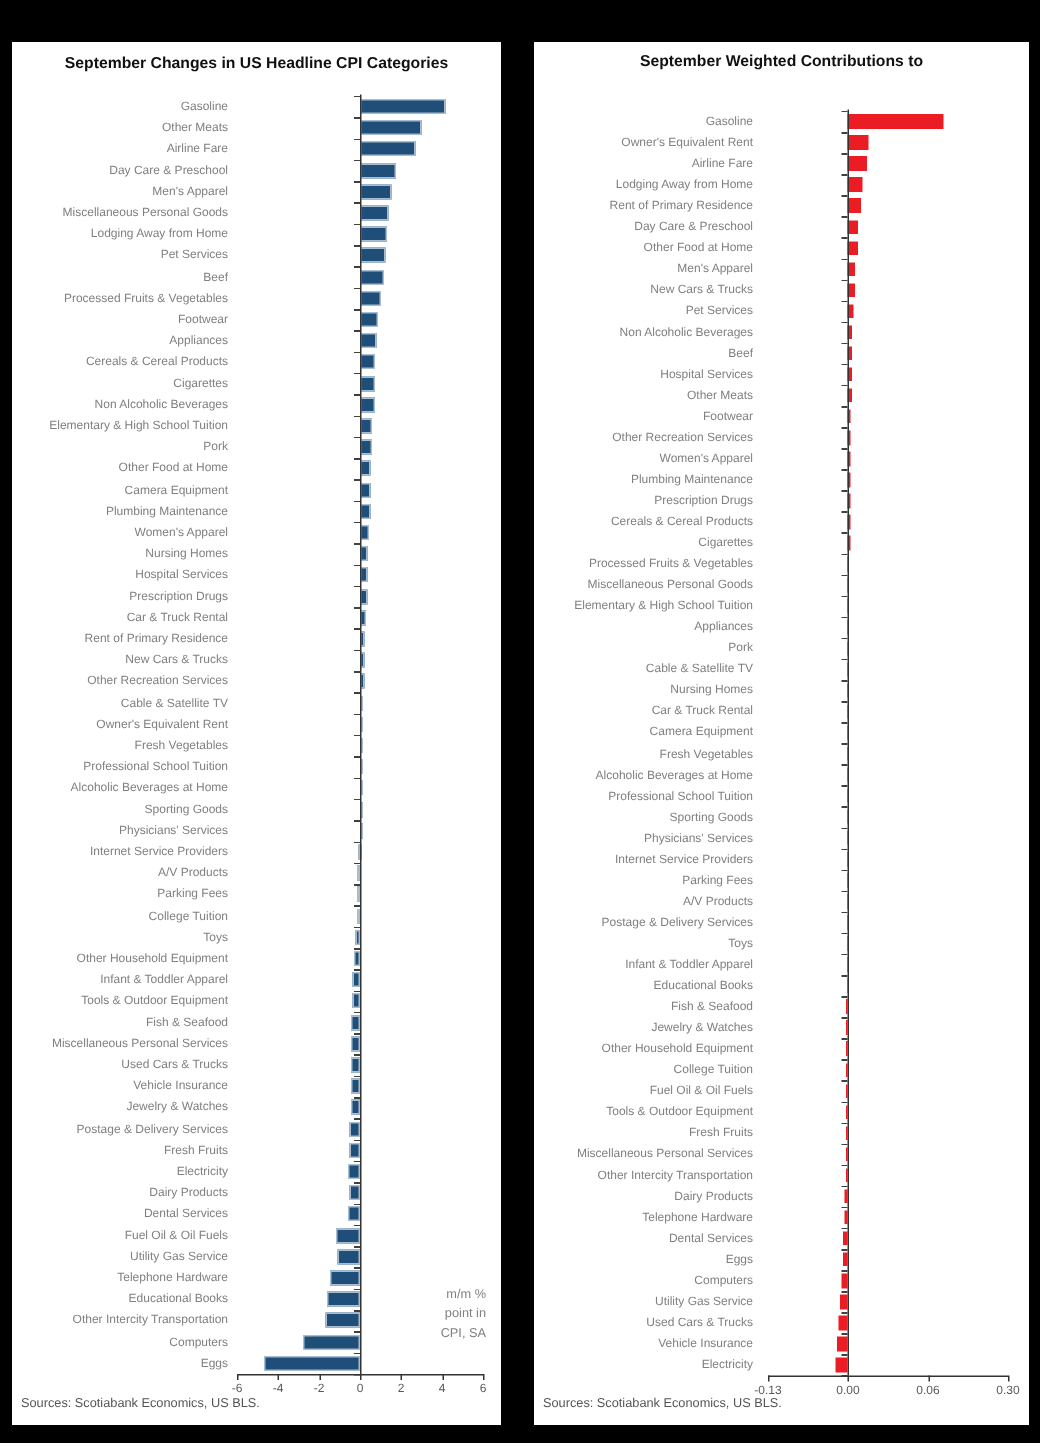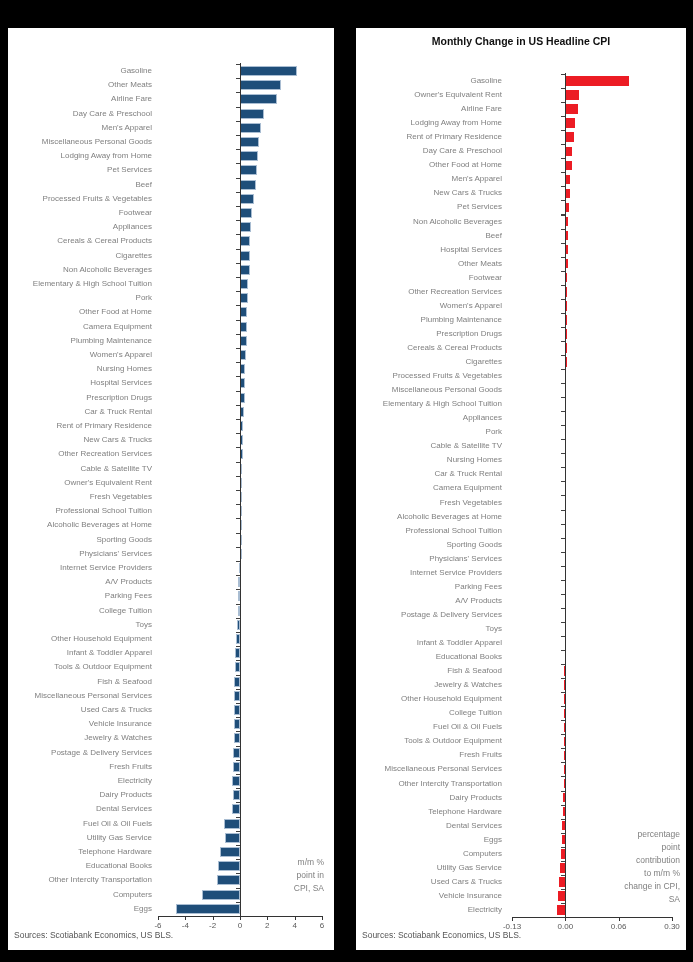--- a/index.html
+++ b/index.html
@@ -38,20 +38,23 @@
     position:absolute;text-align:right;font-size:8.5px;color:#808080;line-height:13px;
   }
   .source-note{
     position:absolute;left:6px;top:902px;font-size:8.5px;color:#555;
   }
 </style>
 </head>
 <body>
 
 <div class="panel" id="panel-left">
+  <div class="chart-title">
+    <span>September Changes in US Headline CPI Categories</span>
+  </div>
   <div class="annotation" style="right:10px;top:828px;">
     <div>m/m %</div>
     <div>point in</div>
     <div>CPI, SA</div>
   </div>
   <div class="source-note">Sources: Scotiabank Economics, US BLS.</div>
 <div class="rows" style="top: 36px; width: 100%; height: 852px;">
       <div class="chart-row" style="top: 0px; height: 14.2px;">
         <div class="category-label" style="width: 144px; height: 14.2px; line-height: 14.2px;">Gasoline</div>
         <div class="bar blue" style="left: 232px; top: 2.1px; width: 57.4px; height: 10px;"></div>
@@ -307,29 +310,21 @@
     <div class="xaxis-tick" style="left: 259.333px; top: 888px;"></div>
     <div class="xaxis-label" style="left: 259.333px; top: 893px;">2</div>
     <div class="xaxis-tick" style="left: 286.667px; top: 888px;"></div>
     <div class="xaxis-label" style="left: 286.667px; top: 893px;">4</div>
     <div class="xaxis-tick" style="left: 314px; top: 888px;"></div>
     <div class="xaxis-label" style="left: 314px; top: 893px;">6</div>
   </div>
 
 <div class="panel" id="panel-right">
   <div class="chart-title">
-    <div>Monthly Change in US Headline CPI</div>
-  </div>
-  <div class="annotation" style="right:6px;top:800px;">
-    <div>percentage</div>
-    <div>point</div>
-    <div>contribution</div>
-    <div>to m/m %</div>
-    <div>change in CPI,</div>
-    <div>SA</div>
+    <div>September Weighted Contributions to</div>
   </div>
   <div class="source-note">Sources: Scotiabank Economics, US BLS.</div>
 <div class="rows" style="top: 46px; width: 100%; height: 843px;">
       <div class="chart-row" style="top: 0px; height: 14.05px;">
         <div class="category-label" style="width: 146px; height: 14.05px; line-height: 14.05px;">Gasoline</div>
         <div class="bar red" style="left: 209.3px; top: 2.275px; width: 63.996px; height: 9.5px;"></div>
       </div>
       <div class="chart-row" style="top: 14.05px; height: 14.05px;">
         <div class="category-label" style="width: 146px; height: 14.05px; line-height: 14.05px;">Owner's Equivalent Rent</div>
         <div class="bar red" style="left: 209.3px; top: 2.275px; width: 13.8658px; height: 9.5px;"></div>

